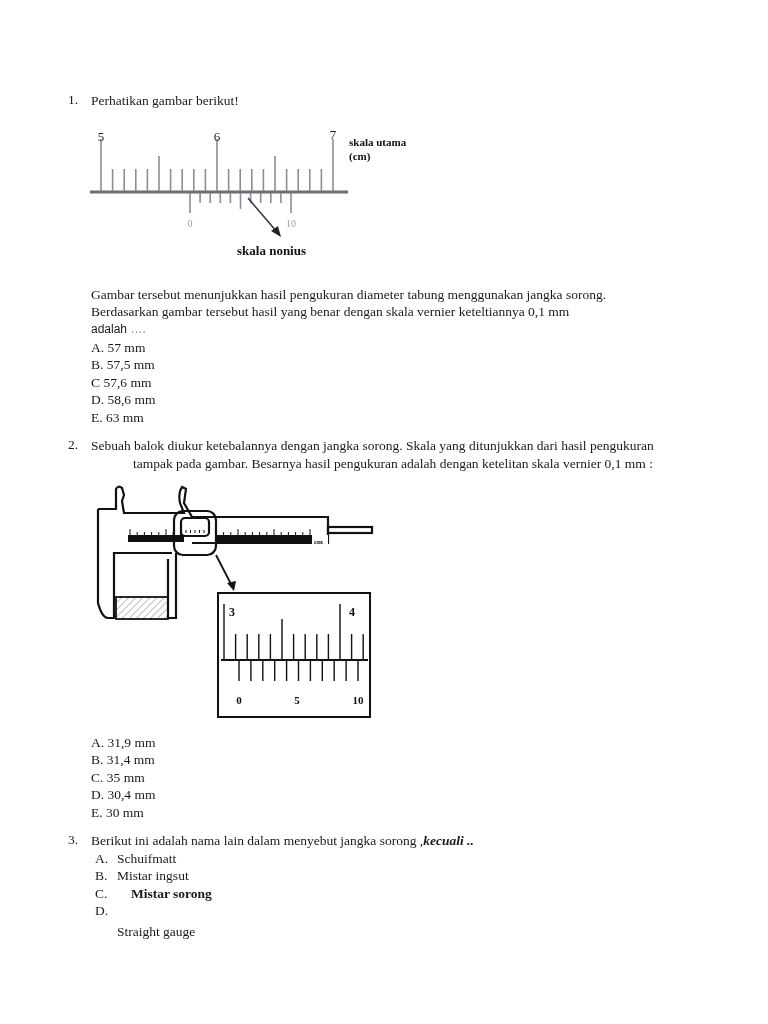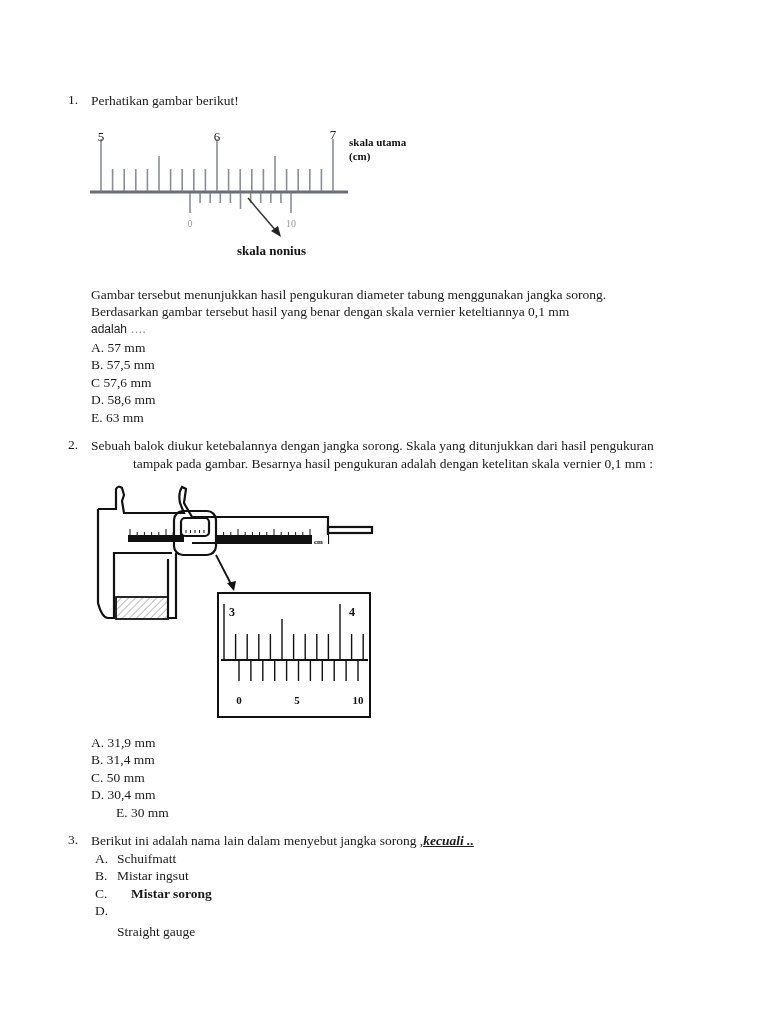--- a/index.html
+++ b/index.html
@@ -6,21 +6,21 @@
     body {
       width: 768px; height: 1024px; position: relative; overflow: hidden;
       font-family: "Liberation Serif", "DejaVu Serif", serif;
       color: #1a1a1a; font-size: 13.5px;
     }
     .abs { position: absolute; }
     .line { position: absolute; white-space: nowrap; line-height: 17px; text-align: center; }
     .num { position: absolute; }
     .sans { font-family: "Liberation Sans", "DejaVu Sans", sans-serif; font-size: 12px; }
     .dots { color: #888; }
-    .bi { font-weight: bold; font-style: italic; text-decoration: underline; }
+    .bi { font-weight: bold; font-style: italic; }
     svg text { font-family: "Liberation Serif", "DejaVu Serif", serif; }
   </style>
 </head>
 <body>
 
 <div>
   <span class="num" style="left:68px; top:92px;">1.</span>
   <span class="line" style="left:91px; top:92px;">Perhatikan gambar berikut!</span>
 
   <svg class="abs" style="left:85px; top:120px;" width="340" height="145" viewBox="0 0 340 145">
@@ -187,23 +187,23 @@
     <text x="149" y="133" font-size="12" font-weight="bold" fill="#111">3</text>
     <text x="269" y="133" font-size="12" font-weight="bold" fill="#111">4</text>
     <text x="159" y="221" font-size="11" font-weight="bold" text-anchor="middle" fill="#111">0</text>
     <text x="217" y="221" font-size="11" font-weight="bold" text-anchor="middle" fill="#111">5</text>
     <text x="278" y="221" font-size="11" font-weight="bold" text-anchor="middle" fill="#111">10</text>
   </svg>
 
   <div>
     <span class="line" style="left:91px; top:734px;">A. 31,9 mm</span>
     <span class="line" style="left:91px; top:751px;">B. 31,4 mm</span>
-    <span class="line" style="left:91px; top:769px;">C. 50 mm</span>
+    <span class="line" style="left:91px; top:769px;">C. 35 mm</span>
     <span class="line" style="left:91px; top:786px;">D. 30,4 mm</span>
-    <span class="line" style="left:91px; top:804px;margin-left:25px;">E. 30 mm</span>
+    <span class="line" style="left:91px; top:804px;">E. 30 mm</span>
   </div>
 </div>
 
 <div>
   <span class="num" style="left:68px; top:832px;">3.</span>
   <span class="line" style="left:91px; top:832px;">
     <span>Berikut ini adalah nama lain dalam menyebut jangka sorong ,</span><span class="bi">kecuali ..</span>
   </span>
   <div>
     <span class="line" style="left:95px; top:850px;">A.</span>

